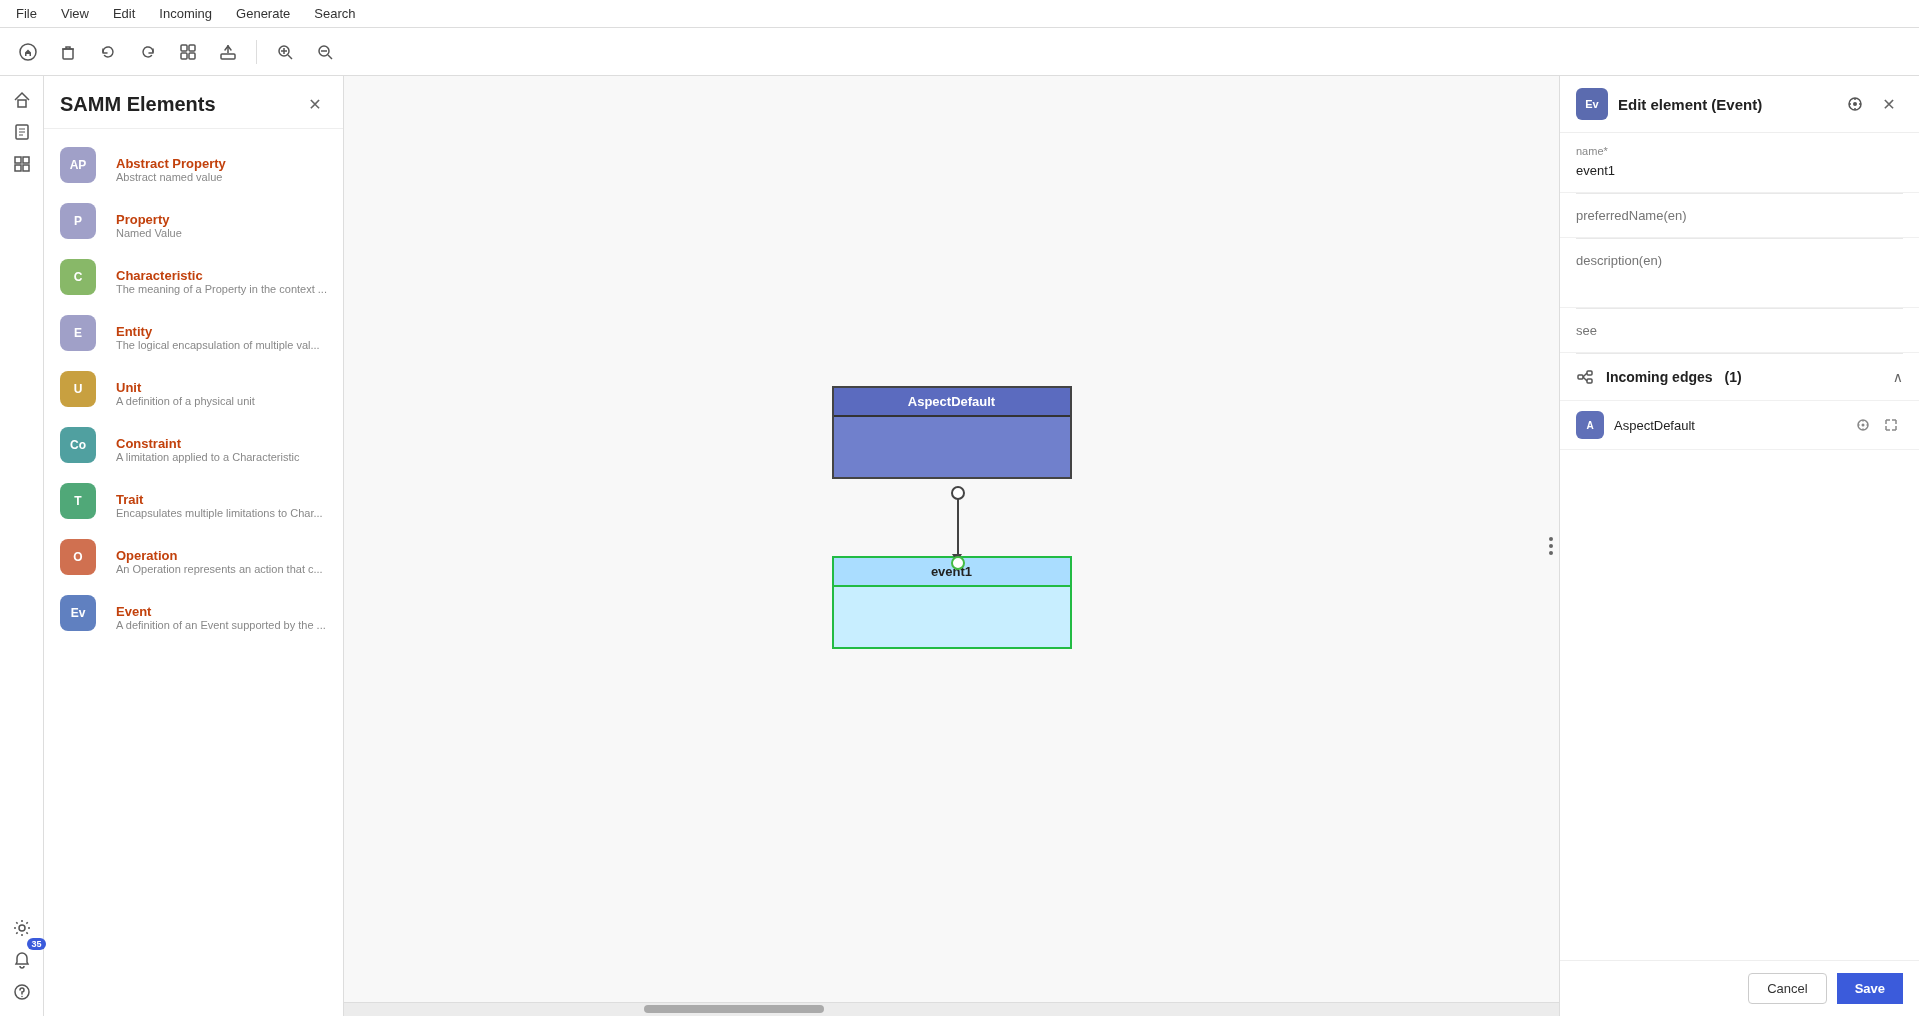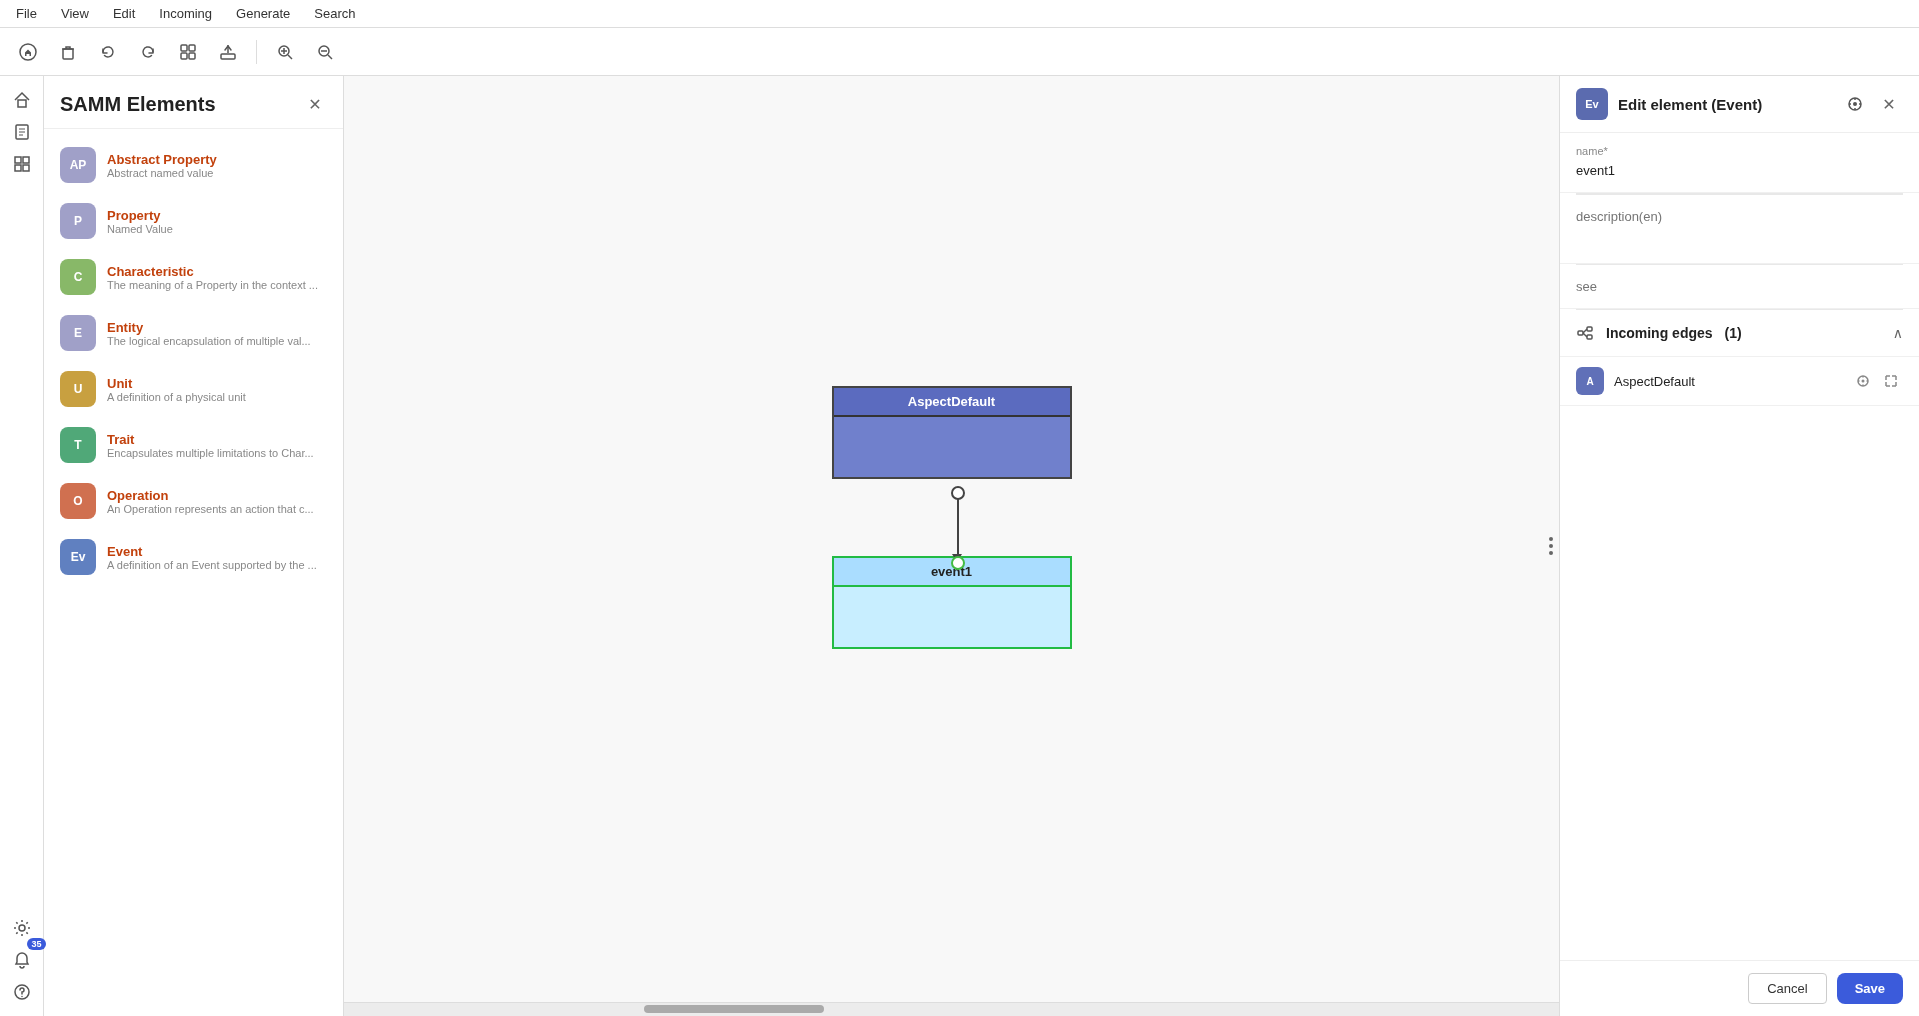--- a/index.html
+++ b/index.html
@@ -94,24 +94,24 @@
       cursor: pointer;
       border-radius: 4px;
       display: flex; align-items: center; justify-content: center;
       color: #666;
       font-size: 16px;
     }
     .sidebar-content { overflow-y: auto; flex: 1; padding: 8px 0; }
 
     .samm-item {
       display: flex;
-      align-items: center;
+      align-items: flex-end;
       padding: 10px 16px;
       cursor: pointer;
-      gap: 11px;
+      gap: 20px;
     }
 
     .samm-badge {
       width: 36px; height: 36px;
       border-radius: 8px;
       display: flex; align-items: center; justify-content: center;
       font-size: 12px;
       font-weight: 700;
       color: white;
       flex-shrink: 0;
@@ -308,21 +308,21 @@
       background: white;
       border-radius: 4px;
       font-size: 13px;
       cursor: pointer;
       color: #333;
     }
     .btn-save {
       padding: 7px 18px;
       border: none;
       background: #3b5bdb;
-      border-radius: 8px;
+      border-radius: 0;
       font-size: 13px;
       cursor: pointer;
       color: white;
       font-weight: 600;
     }
 
     
     .notif-badge {
       position: relative;
       display: inline-flex;
@@ -507,20 +507,27 @@
     </div>
   </div>
         <div class="samm-item">
     <div class="samm-badge" style="background: #c8a040;">U</div>
     <div class="samm-info">
       <div class="samm-name">Unit</div>
       <div class="samm-desc">A definition of a physical unit</div>
     </div>
   </div>
         <div class="samm-item">
+    <div class="samm-badge" style="background: #50a0a0;">Co</div>
+    <div class="samm-info">
+      <div class="samm-name">Constraint</div>
+      <div class="samm-desc">A limitation applied to a Characteristic</div>
+    </div>
+  </div>
+        <div class="samm-item">
     <div class="samm-badge" style="background: #50a878;">T</div>
     <div class="samm-info">
       <div class="samm-name">Trait</div>
       <div class="samm-desc">Encapsulates multiple limitations to Char...</div>
     </div>
   </div>
         <div class="samm-item">
     <div class="samm-badge" style="background: #d07050;">O</div>
     <div class="samm-info">
       <div class="samm-name">Operation</div>
@@ -594,20 +601,23 @@
     </div>
 
     <div class="right-panel-content">
 
       <div class="form-field">
         <div class="form-label">name*</div>
         <input class="form-input" type="text" value="event1" style="">
       </div>
       <div class="field-divider"></div>
 
+      <div class="form-field">
+        <input class="form-input" type="text" placeholder="preferredName(en)" style="">
+      </div>
       <div class="field-divider"></div>
 
       <div class="form-field">
         <textarea class="form-textarea" placeholder="description(en)" style=""></textarea>
       </div>
       <div class="field-divider"></div>
 
       <div class="form-field">
         <input class="form-input" type="text" placeholder="see" style="">
       </div>

